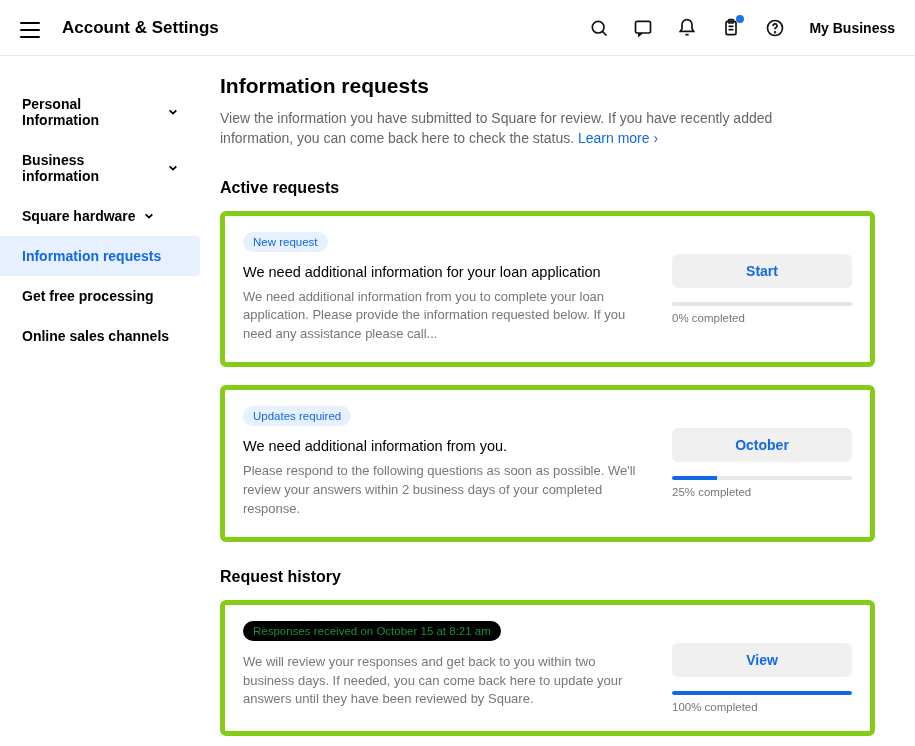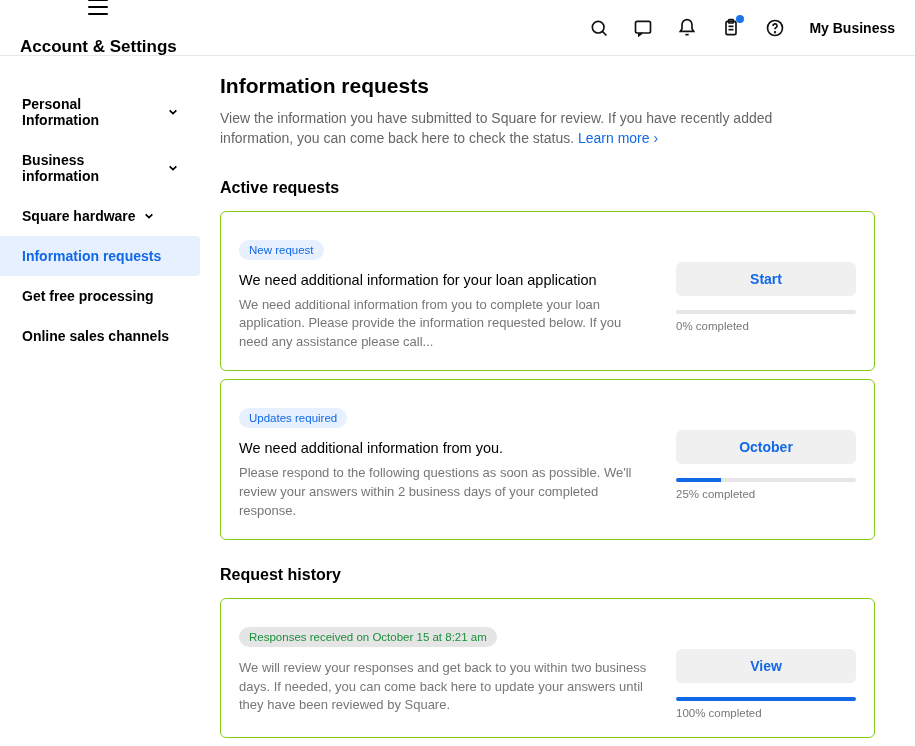--- a/index.html
+++ b/index.html
@@ -14,23 +14,22 @@
     .topbar {
       display: flex;
       align-items: center;
       justify-content: space-between;
       padding: 10px 20px;
       border-bottom: 1px solid #e8e8e8;
       height: 56px;
     }
     .topbar-left {
       display: flex;
-      align-items: center;
+      align-items: flex-end;
       gap: 22px;
-      flex-direction: column;
     }
     .menu-icon {
       width: 20px;
       height: 16px;
       display: flex;
       flex-direction: column;
       justify-content: space-between;
       cursor: pointer;
     }
     .menu-icon span {
@@ -121,45 +120,45 @@
     .desc a::after {
       content: " ›";
       font-size: 14px;
     }
     .section-title {
       font-size: 16px;
       font-weight: 700;
       margin-bottom: 14px;
     }
     .card {
-      border: 1px solid #84cc16;
+      border: 5px solid #84cc16;
       border-radius: 6px;
-      padding: 28px 18px 18px 18px;
-      margin-bottom: 8px;
+      padding: 16px 18px 18px 18px;
+      margin-bottom: 18px;
       display: flex;
       gap: 24px;
       align-items: flex-start;
     }
     .card-left { flex: 1; }
     .card-right {
       width: 180px;
       flex-shrink: 0;
       padding-top: 22px;
     }
     .badge {
       display: inline-block;
       background: #e6f0ff;
       color: #1269e6;
       font-size: 11.5px;
       padding: 4px 10px;
       border-radius: 14px;
       margin-bottom: 12px;
     }
     .badge.green {
-      background: #e5e5e5;
+      background: #000000;
       color: #1a8f3a;
     }
     .card-title {
       font-size: 14.5px;
       font-weight: 400;
       margin-bottom: 8px;
     }
     .card-body {
       color: #777;
       font-size: 13px;

